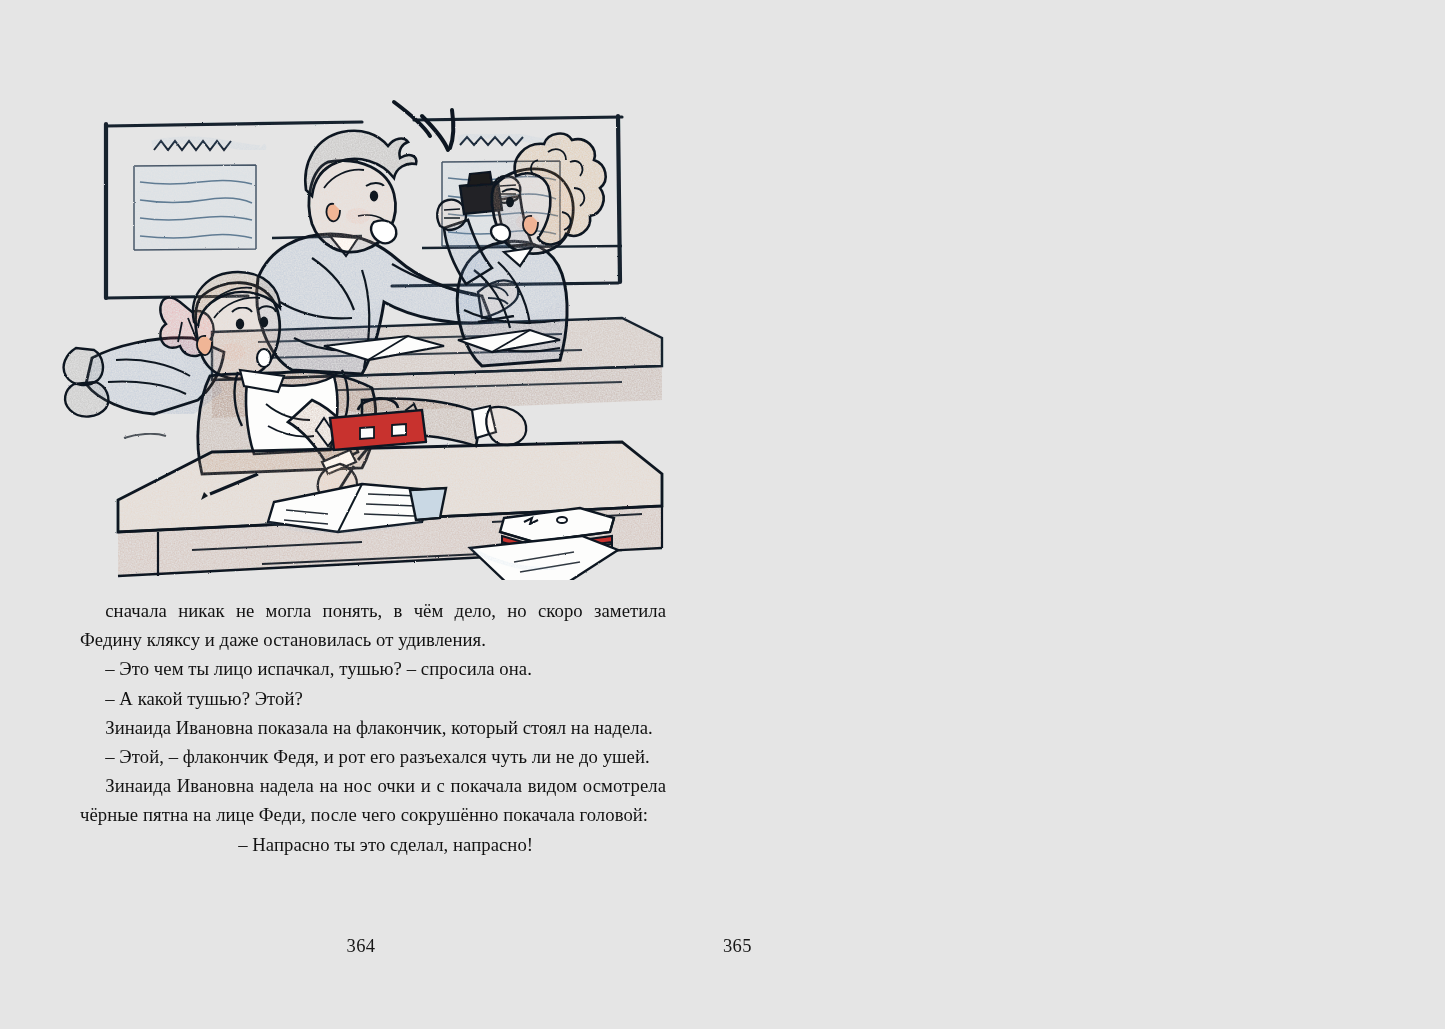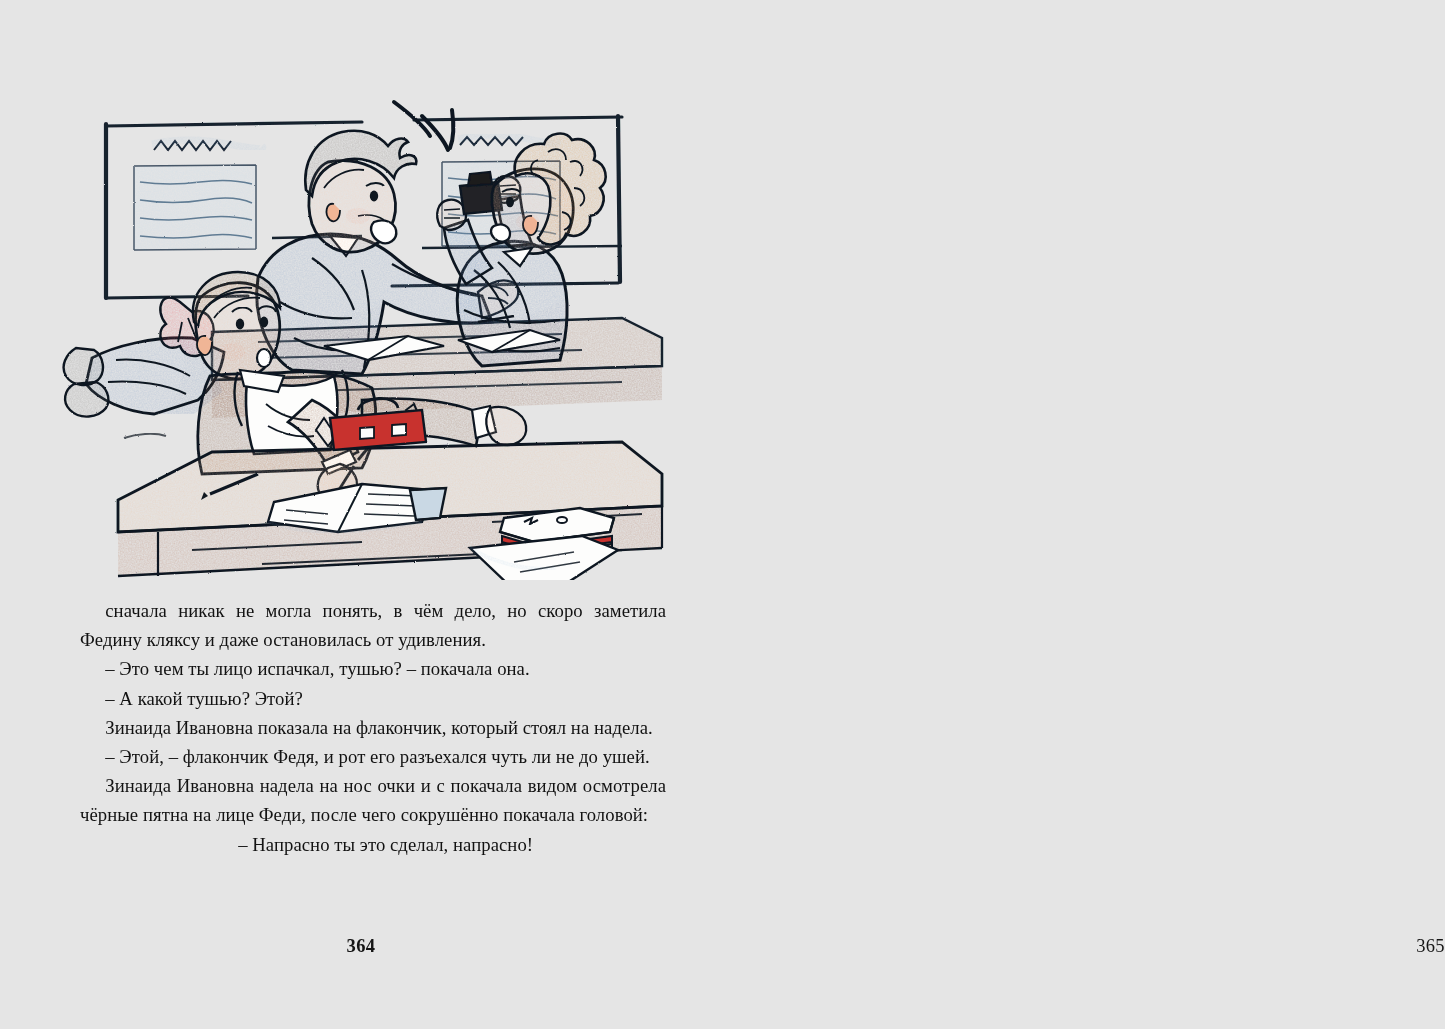--- a/index.html
+++ b/index.html
@@ -37,22 +37,22 @@
 
   .col p{margin:0;text-indent:1.35em;}
   .col p.last{text-align:center;}
 
   .folio{
     position:absolute;
     font-size:18.5px;
     color:#161616;
     letter-spacing:.02em;
   }
-  .folio-left{left:0;right:0;top:936px;text-align:center;font-weight:bold;}
-  .folio-right{left:0;right:0;top:936px;text-align:right;}
+  .folio-left{left:0;right:0;top:936px;text-align:center;}
+  .folio-right{left:0;right:0;top:936px;text-align:left;}
 
   
   .illo{
     position:absolute;
     left:62px;top:70px;
     width:620px;height:510px;
   }
   .illo svg{display:block;width:100%;height:100%;}
 </style>
 </head>
@@ -463,21 +463,21 @@
           <path d="M296 340 C300 326 334 324 336 338" fill="none" stroke="#101820" stroke-width="2.8" filter="url(#rough)"></path>
           <path d="M298 358 L312 357 L312 368 L298 369 Z M330 355 L344 354 L344 365 L330 366 Z" fill="#fdfdfc" stroke="#101820" stroke-width="1.8" filter="url(#rough)"></path>
         </g>
 
         <path d="M62 368 C74 364 92 362 104 366" stroke="#101820" stroke-width="2" fill="none" opacity=".7" filter="url(#rough)"></path>
       </svg>
     </div>
 
     <div class="col col-left">
       <p>сначала никак не могла понять, в чём дело, но скоро заметила Федину кляксу и даже остановилась от удивления.</p>
-      <p>– Это чем ты лицо испачкал, тушью? – покачала она.</p>
+      <p>– Это чем ты лицо испачкал, тушью? – спросила она.</p>
       <p>– А какой тушью? Этой?</p>
       <p>Зинаида Ивановна показала на флакончик, который стоял на надела.</p>
       <p>– Этой, – флакончик Федя,  и рот его разъехался чуть ли не до ушей.</p>
       <p>Зинаида Ивановна надела на нос очки и с покачала видом осмотрела чёрные пятна на лице Феди, после чего сокрушённо покачала головой:</p>
       <p class="last">– Напрасно ты это сделал, напрасно!</p>
     </div>
 
     <div class="folio folio-left">364</div>
   </div>
 

